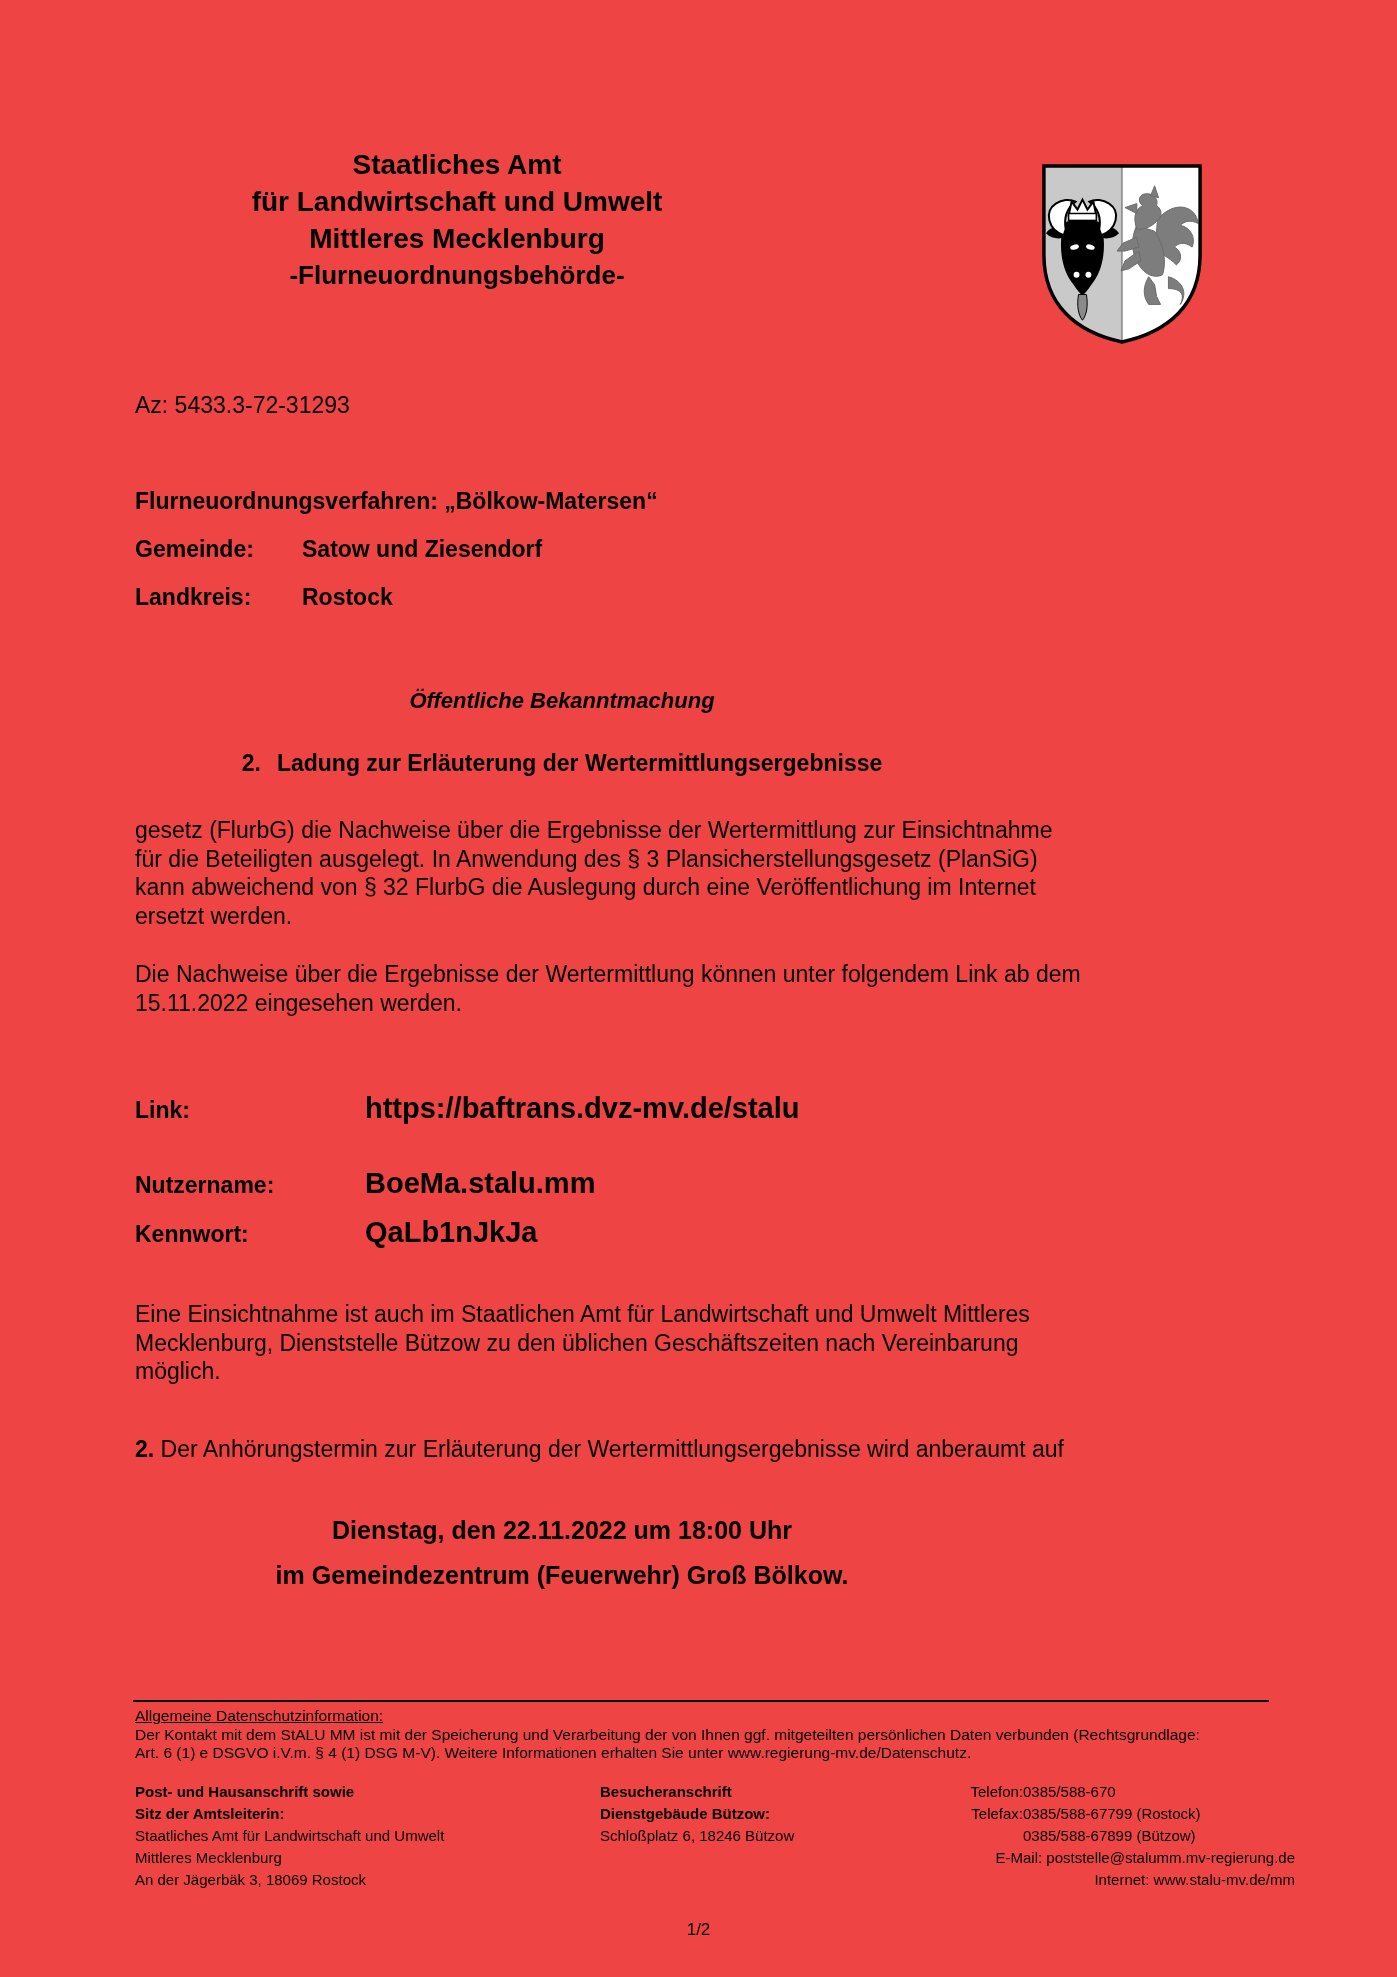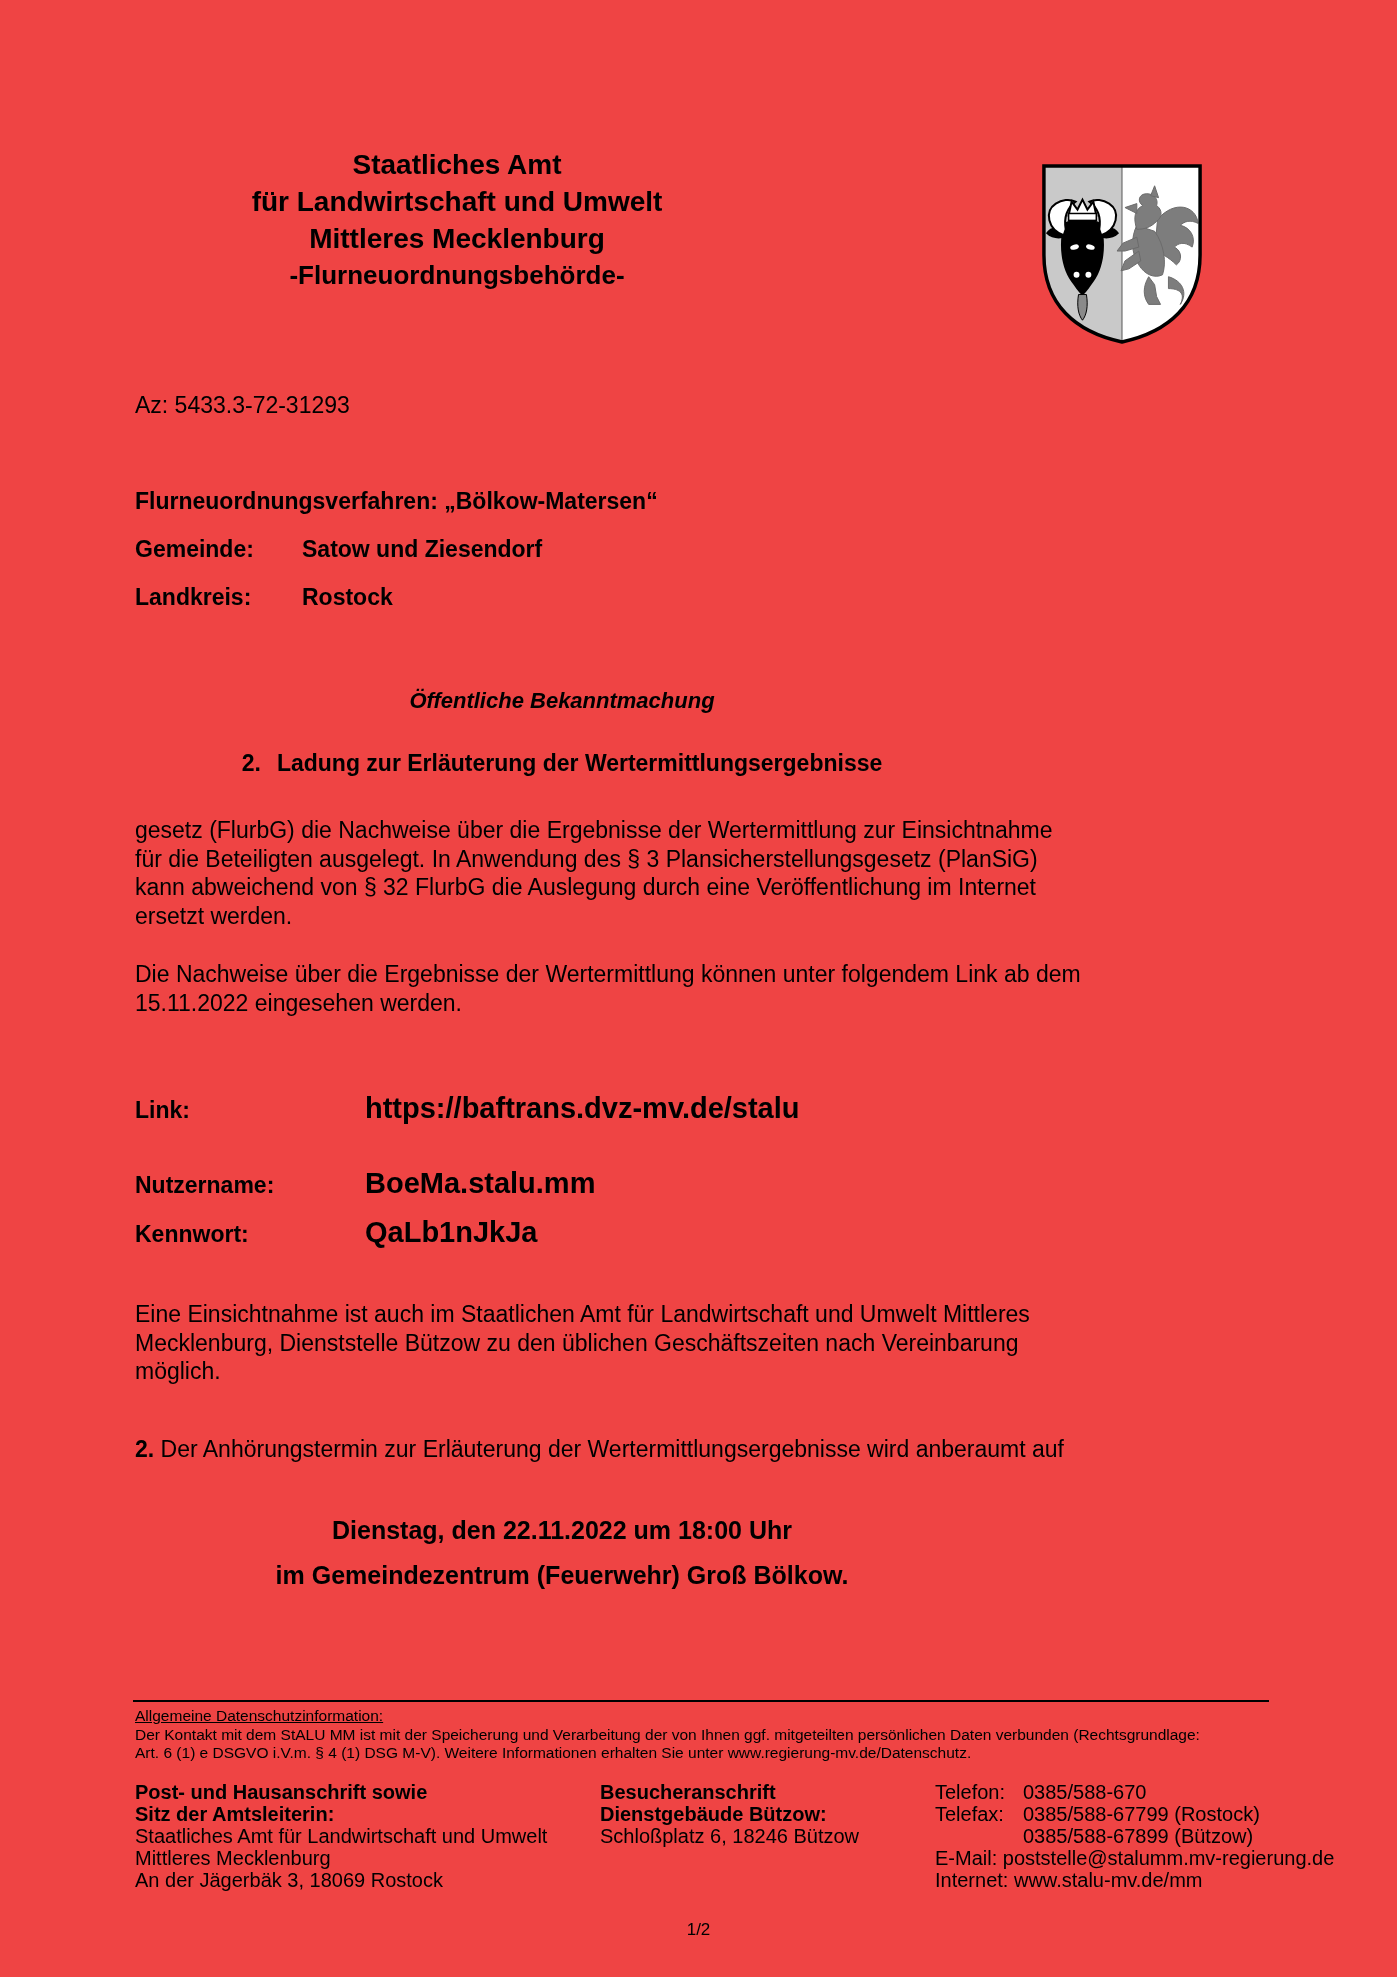--- a/index.html
+++ b/index.html
@@ -30,24 +30,24 @@
   
   .cred{left:135px;width:1100px;}
   .cred-label{display:inline-block;width:230px;font-size:23px;font-weight:bold;vertical-align:baseline;}
   .cred-value{font-size:29px;font-weight:bold;vertical-align:baseline;}
   .c1{top:1092px;} .c2{top:1167px;} .c3{top:1216px;}
   .event{top:1508px;font-size:25px;font-weight:bold;line-height:45px;}
   
   .rule{left:133px;top:1700px;width:1136px;height:2px;background:#000;}
   .privacy{left:135px;top:1707px;font-size:15.5px;line-height:18.5px;}
   .privacy-heading{text-decoration:underline;}
-  .contact{font-size:20px;line-height:22px;}
+  .contact{font-size:15px;line-height:22px;}
   .col1{left:135px;top:1781px;width:460px;}
   .col2{left:600px;top:1781px;width:330px;}
-  .col3{left:935px;top:1781px;width:360px;}
+  .col3{left:935px;top:1781px;width:360px;text-align:right;}
   .bold{font-weight:bold;}
   .comm-row{display:flex;}
   .comm-label{width:88px;flex:0 0 88px;}
   .pagenum{left:0;top:1920px;width:100%;text-align:center;font-size:17px;}
 </style>
 </head>
 <body>
 
 <div class="page">
 

